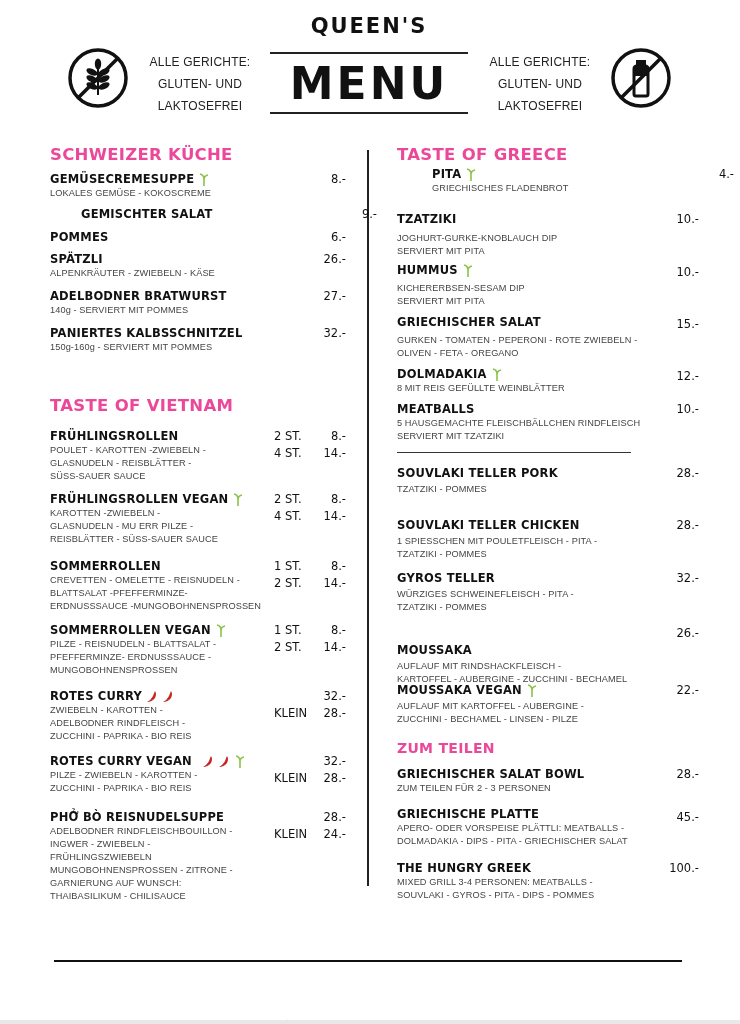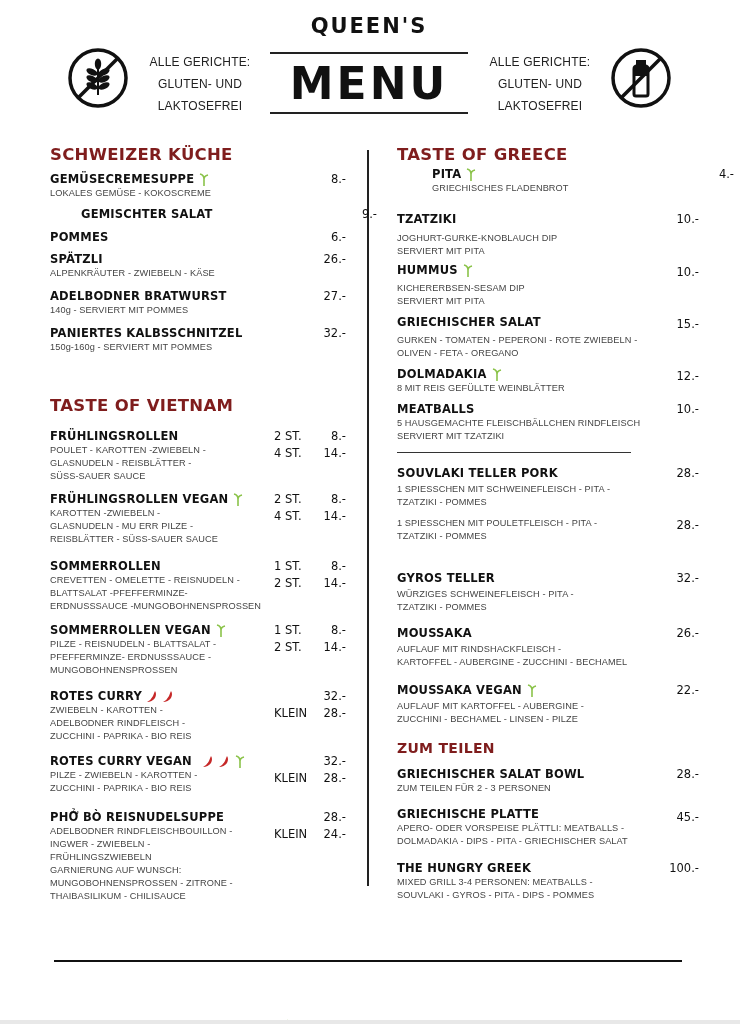--- a/index.html
+++ b/index.html
@@ -15,21 +15,21 @@
     .side-right { left: 480px; }
     .brand { position: absolute; left: 270px; width: 198px; text-align: center; }
     .brand-name { position: absolute; top: 14px; left: 0; width: 198px; text-align: center; font-size: 21px; font-weight: bold; letter-spacing: 2px; color: #111; }
     .brand-rule { position: absolute; left: 0; width: 198px; height: 2px; background: #222; }
     .brand-rule.top { top: 52px; }
     .brand-rule.bottom { top: 112px; }
     .brand-title { position: absolute; top: 56px; left: 0; width: 198px; text-align: center; font-size: 44px; font-weight: bold; letter-spacing: 3px; color: #111; line-height: 56px; }
 
     .column-divider { position: absolute; left: 367px; top: 150px; width: 2px; height: 736px; background: #222; }
 
-    .section-title { position: absolute; font-size: 16.5px; font-weight: bold; color: #7f1d1d; letter-spacing: 0.3px; }
+    .section-title { position: absolute; font-size: 16.5px; font-weight: bold; color: #ec4899; letter-spacing: 0.3px; }
 
     .item { position: absolute; }
     .item-name { font-size: 11.5px; font-weight: bold; color: #111; letter-spacing: 0.2px; white-space: nowrap; display: flex; align-items: center; gap: 4px; height: 16px; }
     .item-desc { font-family: "Liberation Sans", sans-serif; font-size: 9.2px; color: #444; line-height: 13px; white-space: nowrap; letter-spacing: 0.1px; }
     .item-price { position: absolute; top: 0; font-size: 11.5px; color: #111; text-align: right; white-space: nowrap; height: 16px; line-height: 16px; }
     .price-rows { position: absolute; top: 0; font-size: 11.5px; color: #111; white-space: nowrap; }
     .price-row { display: flex; justify-content: flex-end; height: 17px; line-height: 16px; }
     .price-row .qty { width: 40px; text-align: left; }
     .price-row .amt { width: 32px; text-align: right; }
 
@@ -302,22 +302,22 @@
     </div>
   </div>
 
   <div class="item" style="top:809px;">
     <div class="item-name">
         <span>PHỞ BÒ REISNUDELSUPPE</span>
       </div>
     <div class="item-desc">ADELBODNER RINDFLEISCHBOUILLON -</div>
     <div class="item-desc">INGWER - ZWIEBELN -</div>
     <div class="item-desc">FRÜHLINGSZWIEBELN</div>
+    <div class="item-desc">MUNGOBOHNENSPROSSEN - ZITRONE -</div>
     <div class="item-desc">GARNIERUNG AUF WUNSCH:</div>
-    <div class="item-desc">MUNGOBOHNENSPROSSEN - ZITRONE -</div>
     <div class="item-desc">THAIBASILIKUM  - CHILISAUCE</div>
     <div class="price-rows" style="width:80px;">
       <div class="price-row">
           <span class="qty"></span>
           <span class="amt">28.-</span>
         </div>
       <div class="price-row">
           <span class="qty">KLEIN</span>
           <span class="amt">24.-</span>
         </div>
@@ -394,42 +394,44 @@
     <div class="item-desc">SERVIERT MIT TZATZIKI</div>
     <div class="item-price">10.-</div>
   </div>
 
   <div class="sub-divider"></div>
 
   <div class="item" style="top:465px;">
     <div class="item-name" style="margin-bottom:2px;">
         <span>SOUVLAKI TELLER PORK</span>
       </div>
-    <div class="item-desc">1 SPIESSCHEN MIT SCHWEINEFLEISCH - PITA -</div>
     <div class="item-desc">TZATZIKI - POMMES</div>
     <div class="item-price">28.-</div>
   </div>
 
   <div class="item" style="top:517px;">
+    <div class="item-name" style="margin-bottom:2px;">
+        <span>SOUVLAKI TELLER CHICKEN</span>
+      </div>
     <div class="item-desc">1 SPIESSCHEN MIT POULETFLEISCH - PITA -</div>
     <div class="item-desc">TZATZIKI - POMMES</div>
     <div class="item-price">28.-</div>
   </div>
 
   <div class="item" style="top:570px;">
     <div class="item-name" style="margin-bottom:2px;">
         <span>GYROS TELLER</span>
       </div>
     <div class="item-desc">WÜRZIGES SCHWEINEFLEISCH - PITA -</div>
     <div class="item-desc">TZATZIKI - POMMES</div>
     <div class="item-price">32.-</div>
   </div>
 
   <div class="item" style="top:625px;">
-    <div class="item-name" style="margin-bottom:2px;">
+    <div class="item-name" style="margin-bottom:2px;margin-top:17px;">
         <span>MOUSSAKA</span>
       </div>
     <div class="item-desc">AUFLAUF MIT RINDSHACKFLEISCH -</div>
     <div class="item-desc">KARTOFFEL  - AUBERGINE - ZUCCHINI - BECHAMEL</div>
     <div class="item-price">26.-</div>
   </div>
 
   <div class="item" style="top:682px;">
     <div class="item-name" style="margin-bottom:2px;">
         <span>MOUSSAKA VEGAN</span>

